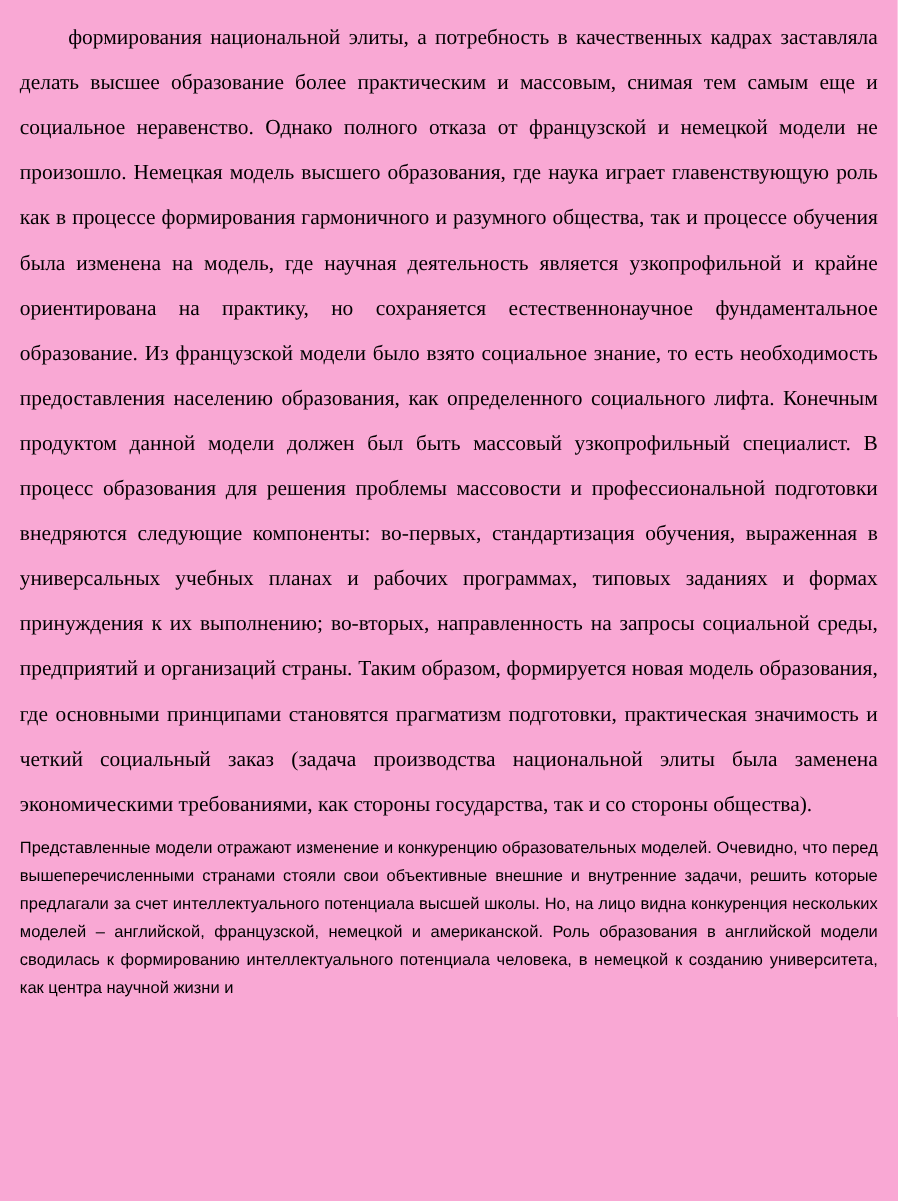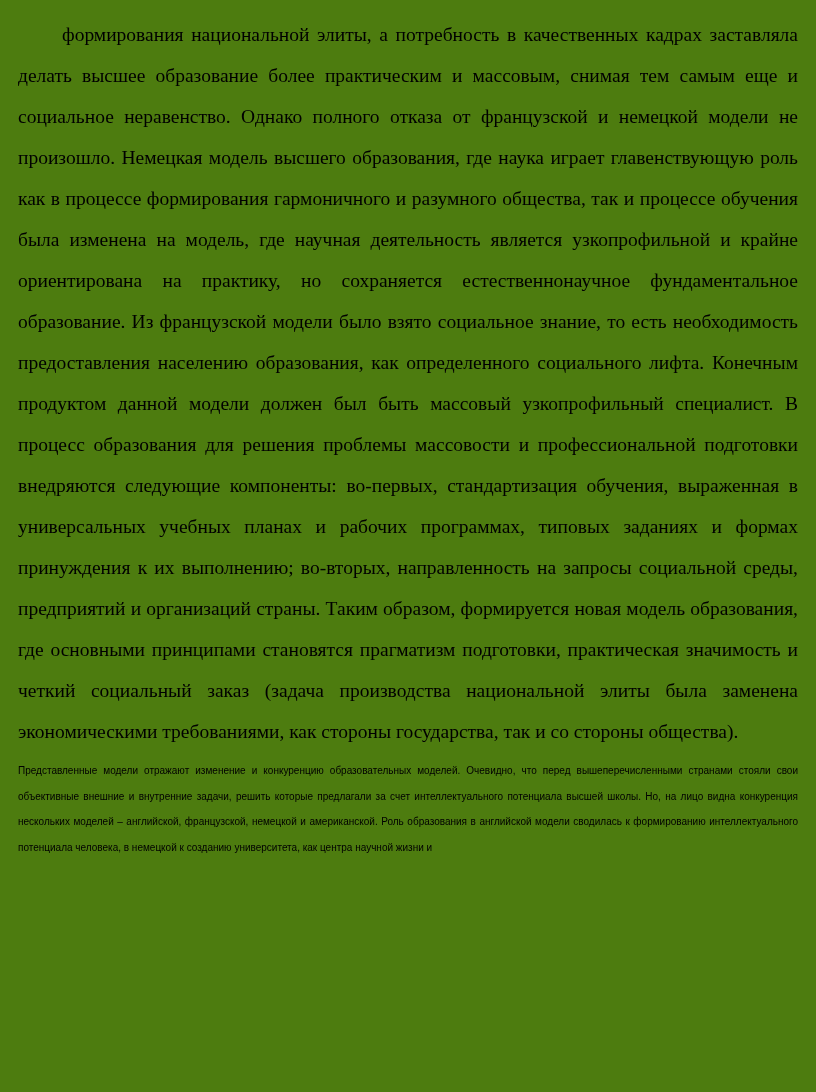--- a/index.html
+++ b/index.html
@@ -12,42 +12,42 @@
     height: 1092px;
     font-family: "Liberation Serif", serif;
     color: #000000;
     overflow: hidden;
   }
   .page {
     box-sizing: border-box;
     width: 816px;
     height: 1092px;
     padding: 14px 18px 0 18px;
-    background: #4d7c0f;
+    background: #f9a8d4;
   }
   .body-main p {
     margin: 0;
     font-family: "Liberation Serif", serif;
     font-size: 19.5px;
     line-height: 41px;
     text-align: justify;
     text-justify: inter-word;
     text-indent: 0;
     hyphens: none;
   }
   .body-main p.first {
     text-indent: 44px;
   }
   .tail {
     margin-top: 6px;
   }
   .tail p {
     margin: 0;
     font-family: "Liberation Sans", sans-serif;
-    font-size: 10px;
+    font-size: 15px;
     line-height: 25.5px;
     text-align: justify;
     text-justify: inter-word;
   }
 </style>
 </head>
 <body>
 
 <div class="page">
 

